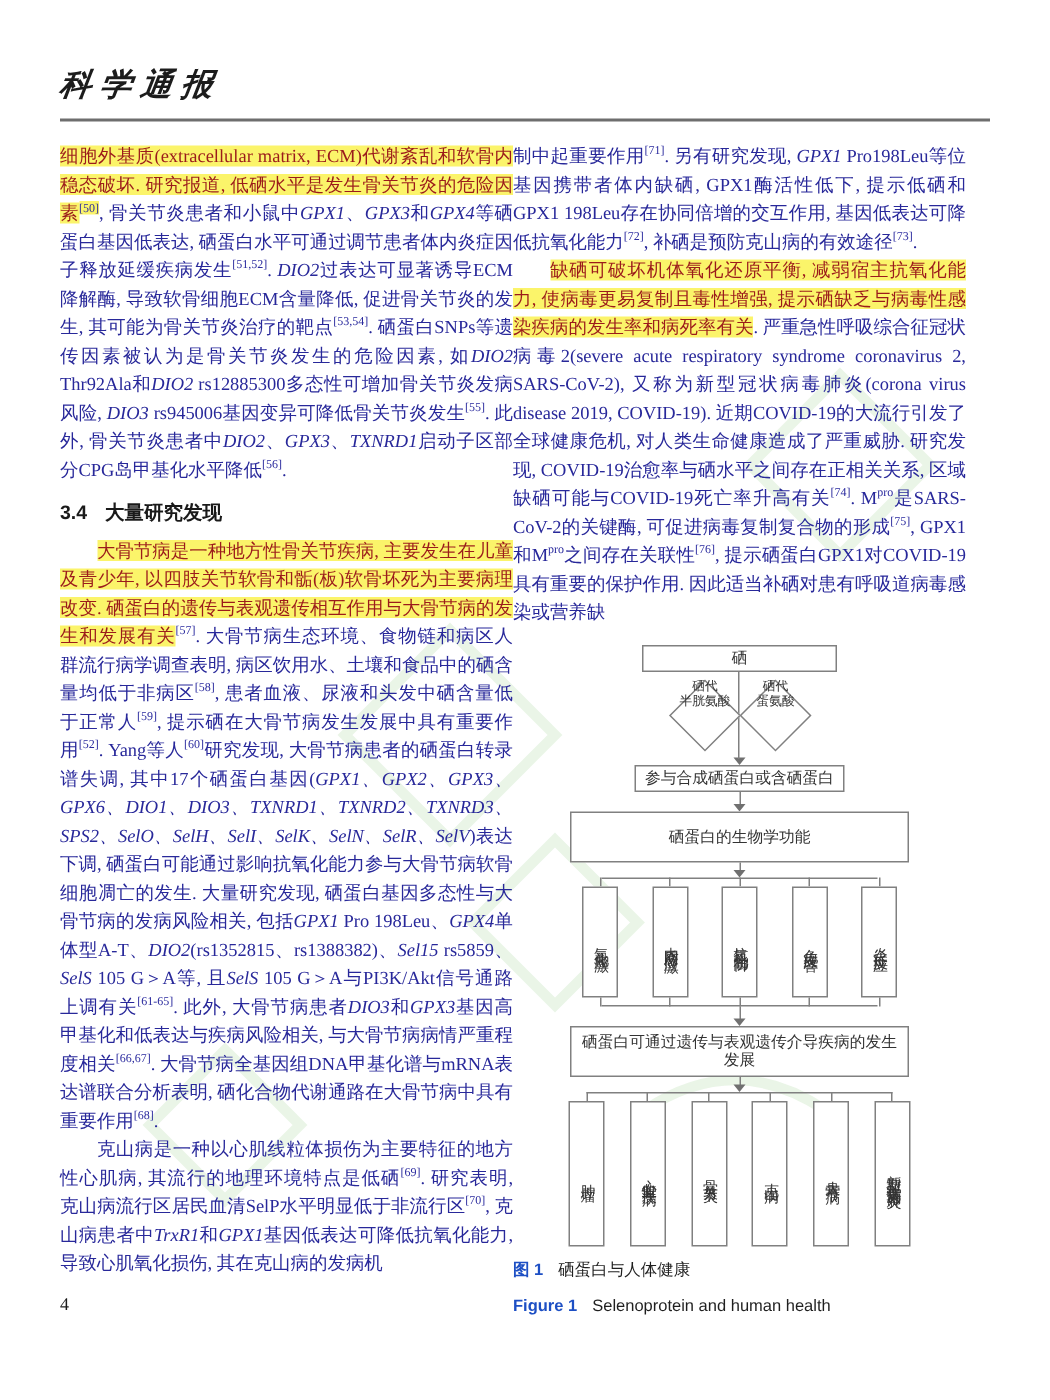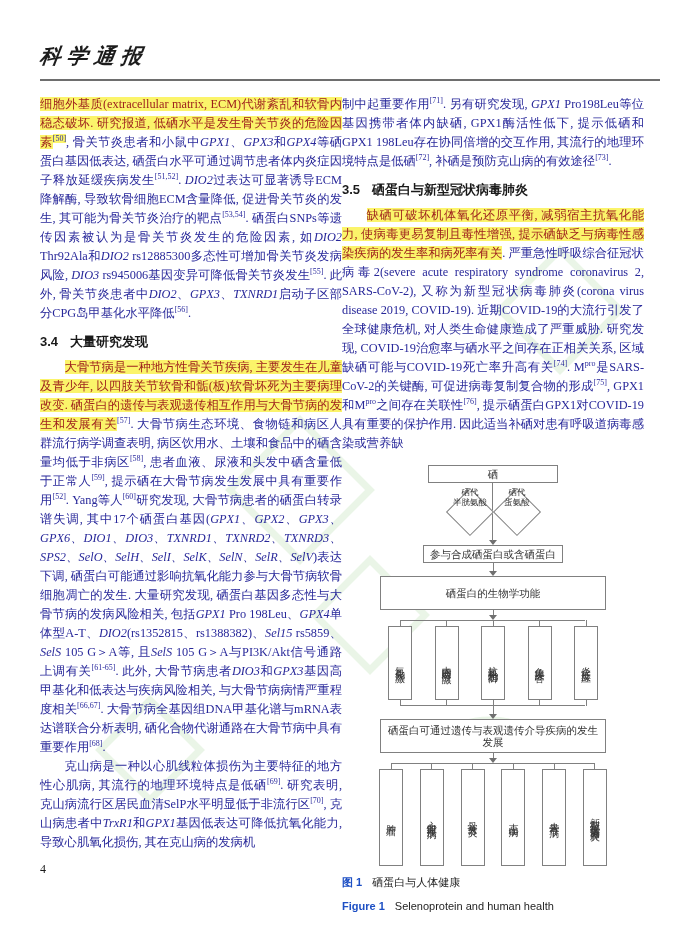--- a/index.html
+++ b/index.html
@@ -85,22 +85,21 @@
     <div class="cols">
 
       <div class="col">
         <p class="para"><span class="hl">细胞外基质(extracellular matrix, ECM)代谢紊乱和软骨内稳态破坏. 研究报道, 低硒水平是发生骨关节炎的危险因素</span><span class="hl sup">[50]</span><span>, 骨关节炎患者和小鼠中</span><span class="i">GPX1</span><span>、</span><span class="i">GPX3</span><span>和</span><span class="i">GPX4</span><span>等硒蛋白基因低表达, 硒蛋白水平可通过调节患者体内炎症因子释放延缓疾病发生</span><span class="sup">[51,52]</span><span>. </span><span class="i">DIO2</span><span>过表达可显著诱导ECM降解酶, 导致软骨细胞ECM含量降低, 促进骨关节炎的发生, 其可能为骨关节炎治疗的靶点</span><span class="sup">[53,54]</span><span>. 硒蛋白SNPs等遗传因素被认为是骨关节炎发生的危险因素, 如</span><span class="i">DIO2</span><span> Thr92Ala和</span><span class="i">DIO2</span><span> rs12885300多态性可增加骨关节炎发病风险, </span><span class="i">DIO3</span><span> rs945006基因变异可降低骨关节炎发生</span><span class="sup">[55]</span><span>. 此外, 骨关节炎患者中</span><span class="i">DIO2</span><span>、</span><span class="i">GPX3</span><span>、</span><span class="i">TXNRD1</span><span>启动子区部分CPG岛甲基化水平降低</span><span class="sup">[56]</span><span>.</span></p>
         <h3 class="sec"><span class="hnum">3.4</span><span>大量研究发现</span></h3>
         <p class="para ind"><span class="hl">大骨节病是一种地方性骨关节疾病, 主要发生在儿童及青少年, 以四肢关节软骨和骺(板)软骨坏死为主要病理改变. 硒蛋白的遗传与表观遗传相互作用与大骨节病的发生和发展有关</span><span class="sup">[57]</span><span>. 大骨节病生态环境、食物链和病区人群流行病学调查表明, 病区饮用水、土壤和食品中的硒含量均低于非病区</span><span class="sup">[58]</span><span>, 患者血液、尿液和头发中硒含量低于正常人</span><span class="sup">[59]</span><span>, 提示硒在大骨节病发生发展中具有重要作用</span><span class="sup">[52]</span><span>. Yang等人</span><span class="sup">[60]</span><span>研究发现, 大骨节病患者的硒蛋白转录谱失调, 其中17个硒蛋白基因(</span><span class="i">GPX1、GPX2、GPX3、GPX6、DIO1、DIO3、TXNRD1、TXNRD2、TXNRD3、SPS2、SelO、SelH、SelI、SelK、SelN、SelR、SelV</span><span>)表达下调, 硒蛋白可能通过影响抗氧化能力参与大骨节病软骨细胞凋亡的发生. 大量研究发现, 硒蛋白基因多态性与大骨节病的发病风险相关, 包括</span><span class="i">GPX1</span><span> Pro 198Leu、</span><span class="i">GPX4</span><span>单体型A-T、</span><span class="i">DIO2</span><span>(rs1352815、rs1388382)、</span><span class="i">Sel15</span><span> rs5859、</span><span class="i">SelS</span><span> 105 G＞A等, 且</span><span class="i">SelS</span><span> 105 G＞A与PI3K/Akt信号通路上调有关</span><span class="sup">[61-65]</span><span>. 此外, 大骨节病患者</span><span class="i">DIO3</span><span>和</span><span class="i">GPX3</span><span>基因高甲基化和低表达与疾病风险相关, 与大骨节病病情严重程度相关</span><span class="sup">[66,67]</span><span>. 大骨节病全基因组DNA甲基化谱与mRNA表达谱联合分析表明, 硒化合物代谢通路在大骨节病中具有重要作用</span><span class="sup">[68]</span><span>.</span></p>
         <p class="para ind"><span>克山病是一种以心肌线粒体损伤为主要特征的地方性心肌病, 其流行的地理环境特点是低硒</span><span class="sup">[69]</span><span>. 研究表明, 克山病流行区居民血清SelP水平明显低于非流行区</span><span class="sup">[70]</span><span>, 克山病患者中</span><span class="i">TrxR1</span><span>和</span><span class="i">GPX1</span><span>基因低表达可降低抗氧化能力, 导致心肌氧化损伤, 其在克山病的发病机</span></p>
       </div>
 
       <div class="col">
-        <p class="para"><span>制中起重要作用</span><span class="sup">[71]</span><span>. 另有研究发现, </span><span class="i">GPX1</span><span> Pro198Leu等位基因携带者体内缺硒, GPX1酶活性低下, 提示低硒和GPX1 198Leu存在协同倍增的交互作用, 其流行的地理环境特点是低硒</span><span class="sup">[72]</span><span>, 补硒是预防克山病的有效途径</span><span class="sup">[73]</span><span>.</span></p>
-        <h3 class="sec"><span class="hnum">3.5</span><span>硒蛋白与新型冠状病毒肺炎</span></h3>
+        <p class="para"><span>制中起重要作用</span><span class="sup">[71]</span><span>. 另有研究发现, </span><span class="i">GPX1</span><span> Pro198Leu等位基因携带者体内缺硒, GPX1酶活性低下, 提示低硒和GPX1 198Leu存在协同倍增的交互作用, 基因低表达可降低抗氧化能力</span><span class="sup">[72]</span><span>, 补硒是预防克山病的有效途径</span><span class="sup">[73]</span><span>.</span></p>
         <p class="para ind"><span class="hl">缺硒可破坏机体氧化还原平衡, 减弱宿主抗氧化能力, 使病毒更易复制且毒性增强, 提示硒缺乏与病毒性感染疾病的发生率和病死率有关</span><span>. 严重急性呼吸综合征冠状病毒2(severe acute respiratory syndrome coronavirus 2, SARS-CoV-2), 又称为新型冠状病毒肺炎(corona virus disease 2019, COVID-19). 近期COVID-19的大流行引发了全球健康危机, 对人类生命健康造成了严重威胁. 研究发现, COVID-19治愈率与硒水平之间存在正相关关系, 区域缺硒可能与COVID-19死亡</span><span>率升高有关</span><span class="sup">[74]</span><span>. M</span><span class="sup">pro</span><span>是SARS-CoV-2的关键酶, 可促进病毒复制复合物的形成</span><span class="sup">[75]</span><span>, GPX1和M</span><span class="sup">pro</span><span>之间存在关联性</span><span class="sup">[76]</span><span>, 提示硒蛋白GPX1对COVID-19具有重要的保护作用. 因此适当补硒对患有呼吸道病毒感染或营养缺</span></p>
 
         <div class="figure">
           <div class="diagram">
 
             <div class="dbox w130">硒</div>
 
             <div class="dzone">
               <div class="vline"></div>
               <div class="diamond dl"></div>

